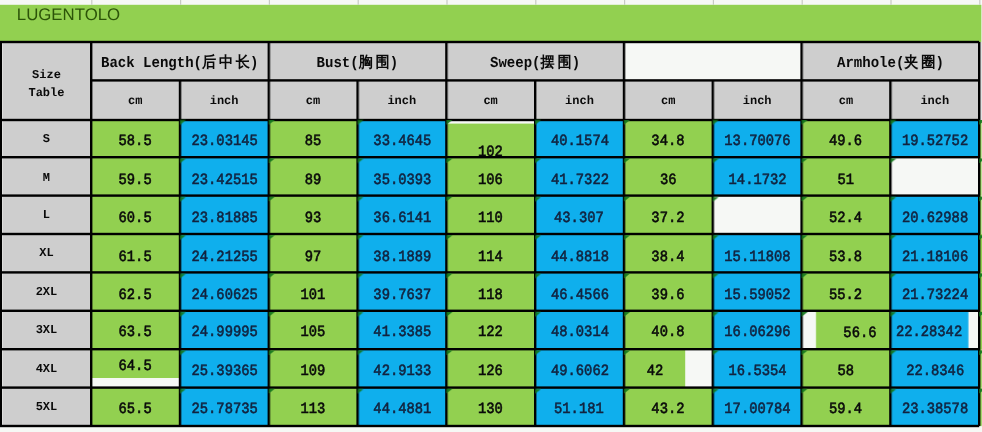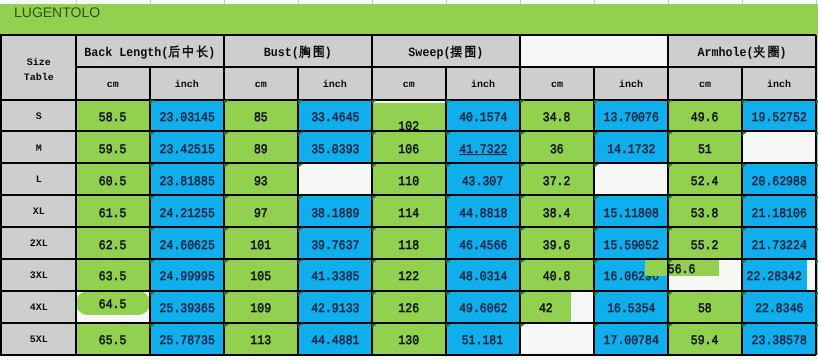--- a/index.html
+++ b/index.html
@@ -141,21 +141,21 @@
       </div>
       <div class="cell g" style="left: 223.79px; top: 96.4px; width: 74.03px; height: 31.9px;">
         <span>89</span>
       </div>
       <div class="cell b" style="left: 297.82px; top: 96.4px; width: 74.03px; height: 31.9px;">
         <span>35.0393</span>
       </div>
       <div class="cell g" style="left: 371.85px; top: 96.4px; width: 74.03px; height: 31.9px;">
         <span>106</span>
       </div>
-      <div class="cell b" style="left: 445.88px; top: 96.4px; width: 74.03px; height: 31.9px; text-decoration: underline;">
+      <div class="cell b" style="left: 445.88px; top: 96.4px; width: 74.03px; height: 31.9px;">
         <span>41.7322</span>
       </div>
       <div class="cell g" style="left: 519.91px; top: 96.4px; width: 74.03px; height: 31.9px;">
         <span>36</span>
       </div>
       <div class="cell b" style="left: 593.94px; top: 96.4px; width: 74.03px; height: 31.9px;">
         <span>14.1732</span>
       </div>
       <div class="cell g" style="left: 667.97px; top: 96.4px; width: 74.03px; height: 31.9px;">
         <span>51</span>
@@ -166,20 +166,23 @@
       </div>
       <div class="cell g" style="left: 75.73px; top: 128.3px; width: 74.03px; height: 31.9px;">
         <span>60.5</span>
       </div>
       <div class="cell b" style="left: 149.76px; top: 128.3px; width: 74.03px; height: 31.9px;">
         <span>23.81885</span>
       </div>
       <div class="cell g" style="left: 223.79px; top: 128.3px; width: 74.03px; height: 31.9px;">
         <span>93</span>
       </div>
+      <div class="cell b" style="left: 297.82px; top: 128.3px; width: 74.03px; height: 31.9px;">
+        <span>36.6141</span>
+      </div>
       <div class="cell g" style="left: 371.85px; top: 128.3px; width: 74.03px; height: 31.9px;">
         <span>110</span>
       </div>
       <div class="cell b" style="left: 445.88px; top: 128.3px; width: 74.03px; height: 31.9px;">
         <span>43.307</span>
       </div>
       <div class="cell g" style="left: 519.91px; top: 128.3px; width: 74.03px; height: 31.9px;">
         <span>37.2</span>
       </div>
       <div class="cell b" style="left: 593.94px; top: 128.3px; width: 74.03px; height: 31.9px; margin-top: 32px;">
@@ -280,31 +283,31 @@
       </div>
       <div class="cell b" style="left: 445.88px; top: 224px; width: 74.03px; height: 31.9px;">
         <span>48.0314</span>
       </div>
       <div class="cell g" style="left: 519.91px; top: 224px; width: 74.03px; height: 31.9px;">
         <span>40.8</span>
       </div>
       <div class="cell b" style="left: 593.94px; top: 224px; width: 74.03px; height: 31.9px;">
         <span>16.06296</span>
       </div>
-      <div class="cell g" style="left: 645px; top: 224px; width: 74.03px; height: 17px; align-items: center;">
+      <div class="cell g" style="left: 680px; top: 224px; width: 74.03px; height: 33px; align-items: center;">
         <span>56.6</span>
       </div>
       <div class="cell b" style="left: 742px; top: 224px; width: 65px; height: 31.9px;">
         <span>22.28342</span>
       </div>
       <div class="cell g" style="left: 816.03px; top: 255.9px; width: 4px; height: 31.9px;"></div>
       <div class="cell hdr big" style="left: 1.7px; top: 255.9px; width: 74.03px; height: 31.9px;">
         <span>4XL</span>
       </div>
-      <div class="cell g" style="left: 75.73px; top: 255.9px; width: 74.03px; height: 24px; border-radius: 14px;">
+      <div class="cell g" style="left: 75.73px; top: 255.9px; width: 74.03px; height: 24px;">
         <span>64.5</span>
       </div>
       <div class="cell b" style="left: 149.76px; top: 255.9px; width: 74.03px; height: 31.9px;">
         <span>25.39365</span>
       </div>
       <div class="cell g" style="left: 223.79px; top: 255.9px; width: 74.03px; height: 31.9px;">
         <span>109</span>
       </div>
       <div class="cell b" style="left: 297.82px; top: 255.9px; width: 74.03px; height: 31.9px;">
         <span>42.9133</span>
@@ -341,20 +344,23 @@
         <span>113</span>
       </div>
       <div class="cell b" style="left: 297.82px; top: 287.8px; width: 74.03px; height: 31.9px;">
         <span>44.4881</span>
       </div>
       <div class="cell g" style="left: 371.85px; top: 287.8px; width: 74.03px; height: 31.9px;">
         <span>130</span>
       </div>
       <div class="cell b" style="left: 445.88px; top: 287.8px; width: 74.03px; height: 31.9px;">
         <span>51.181</span>
+      </div>
+      <div class="cell g" style="left: 519.91px; top: 287.8px; width: 74.03px; height: 31.9px;">
+        <span>43.2</span>
       </div>
       <div class="cell b" style="left: 593.94px; top: 287.8px; width: 74.03px; height: 31.9px;">
         <span>17.00784</span>
       </div>
       <div class="cell g" style="left: 667.97px; top: 287.8px; width: 74.03px; height: 31.9px;">
         <span>59.4</span>
       </div>
       <div class="cell b" style="left: 742px; top: 287.8px; width: 74.03px; height: 31.9px;">
         <span>23.38578</span>
       </div>

